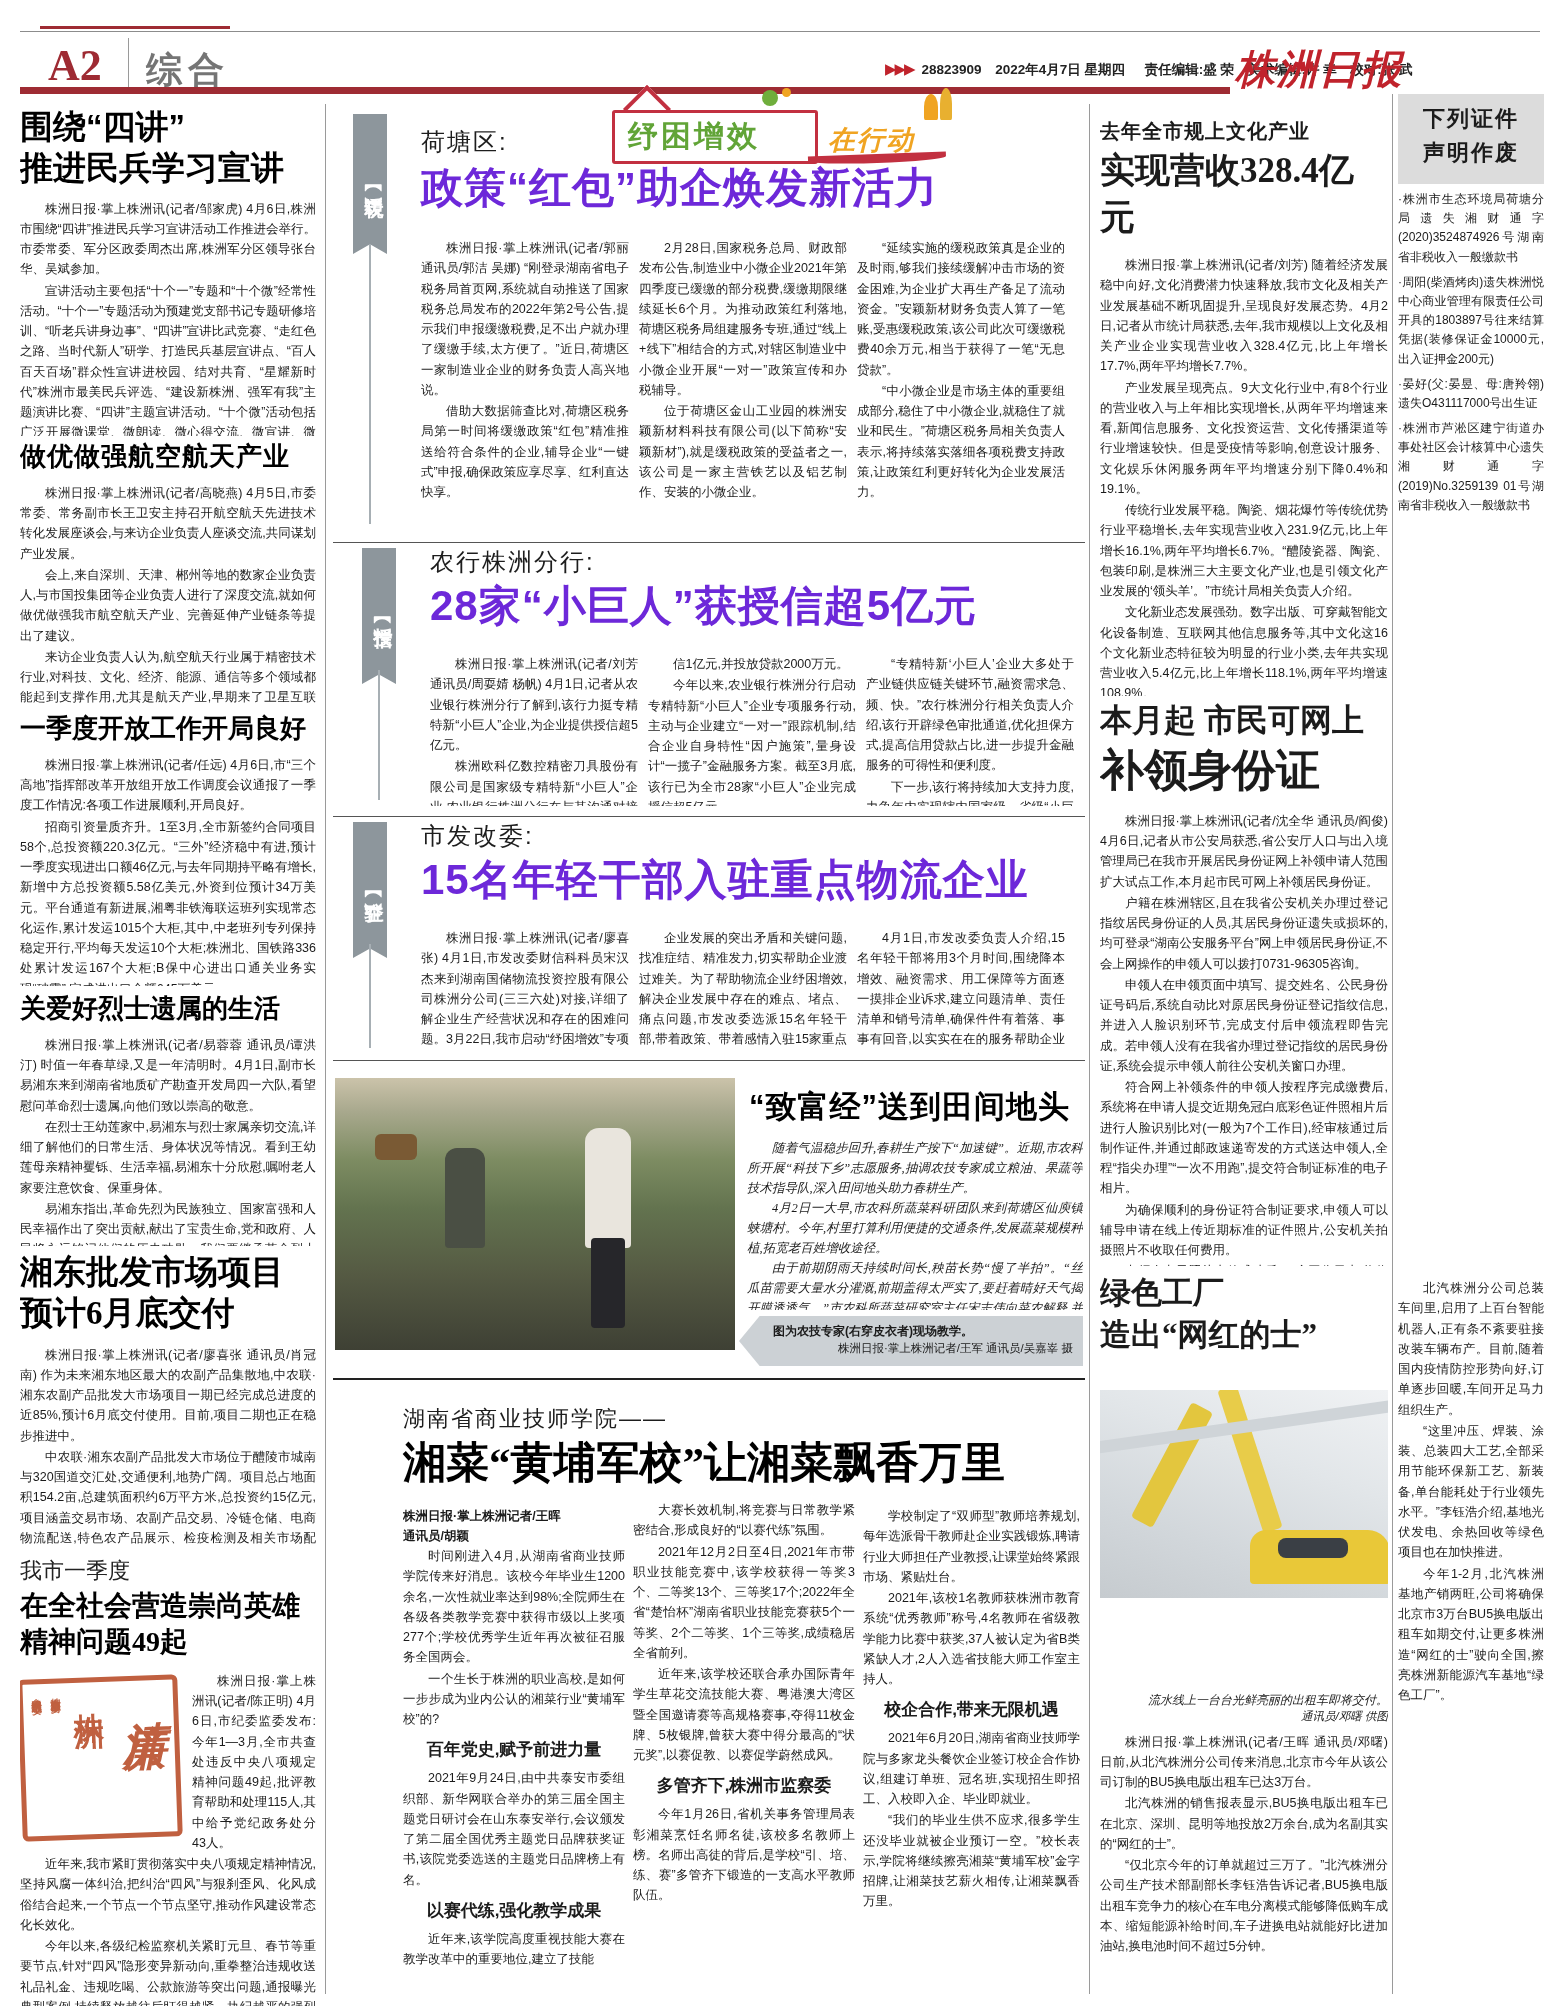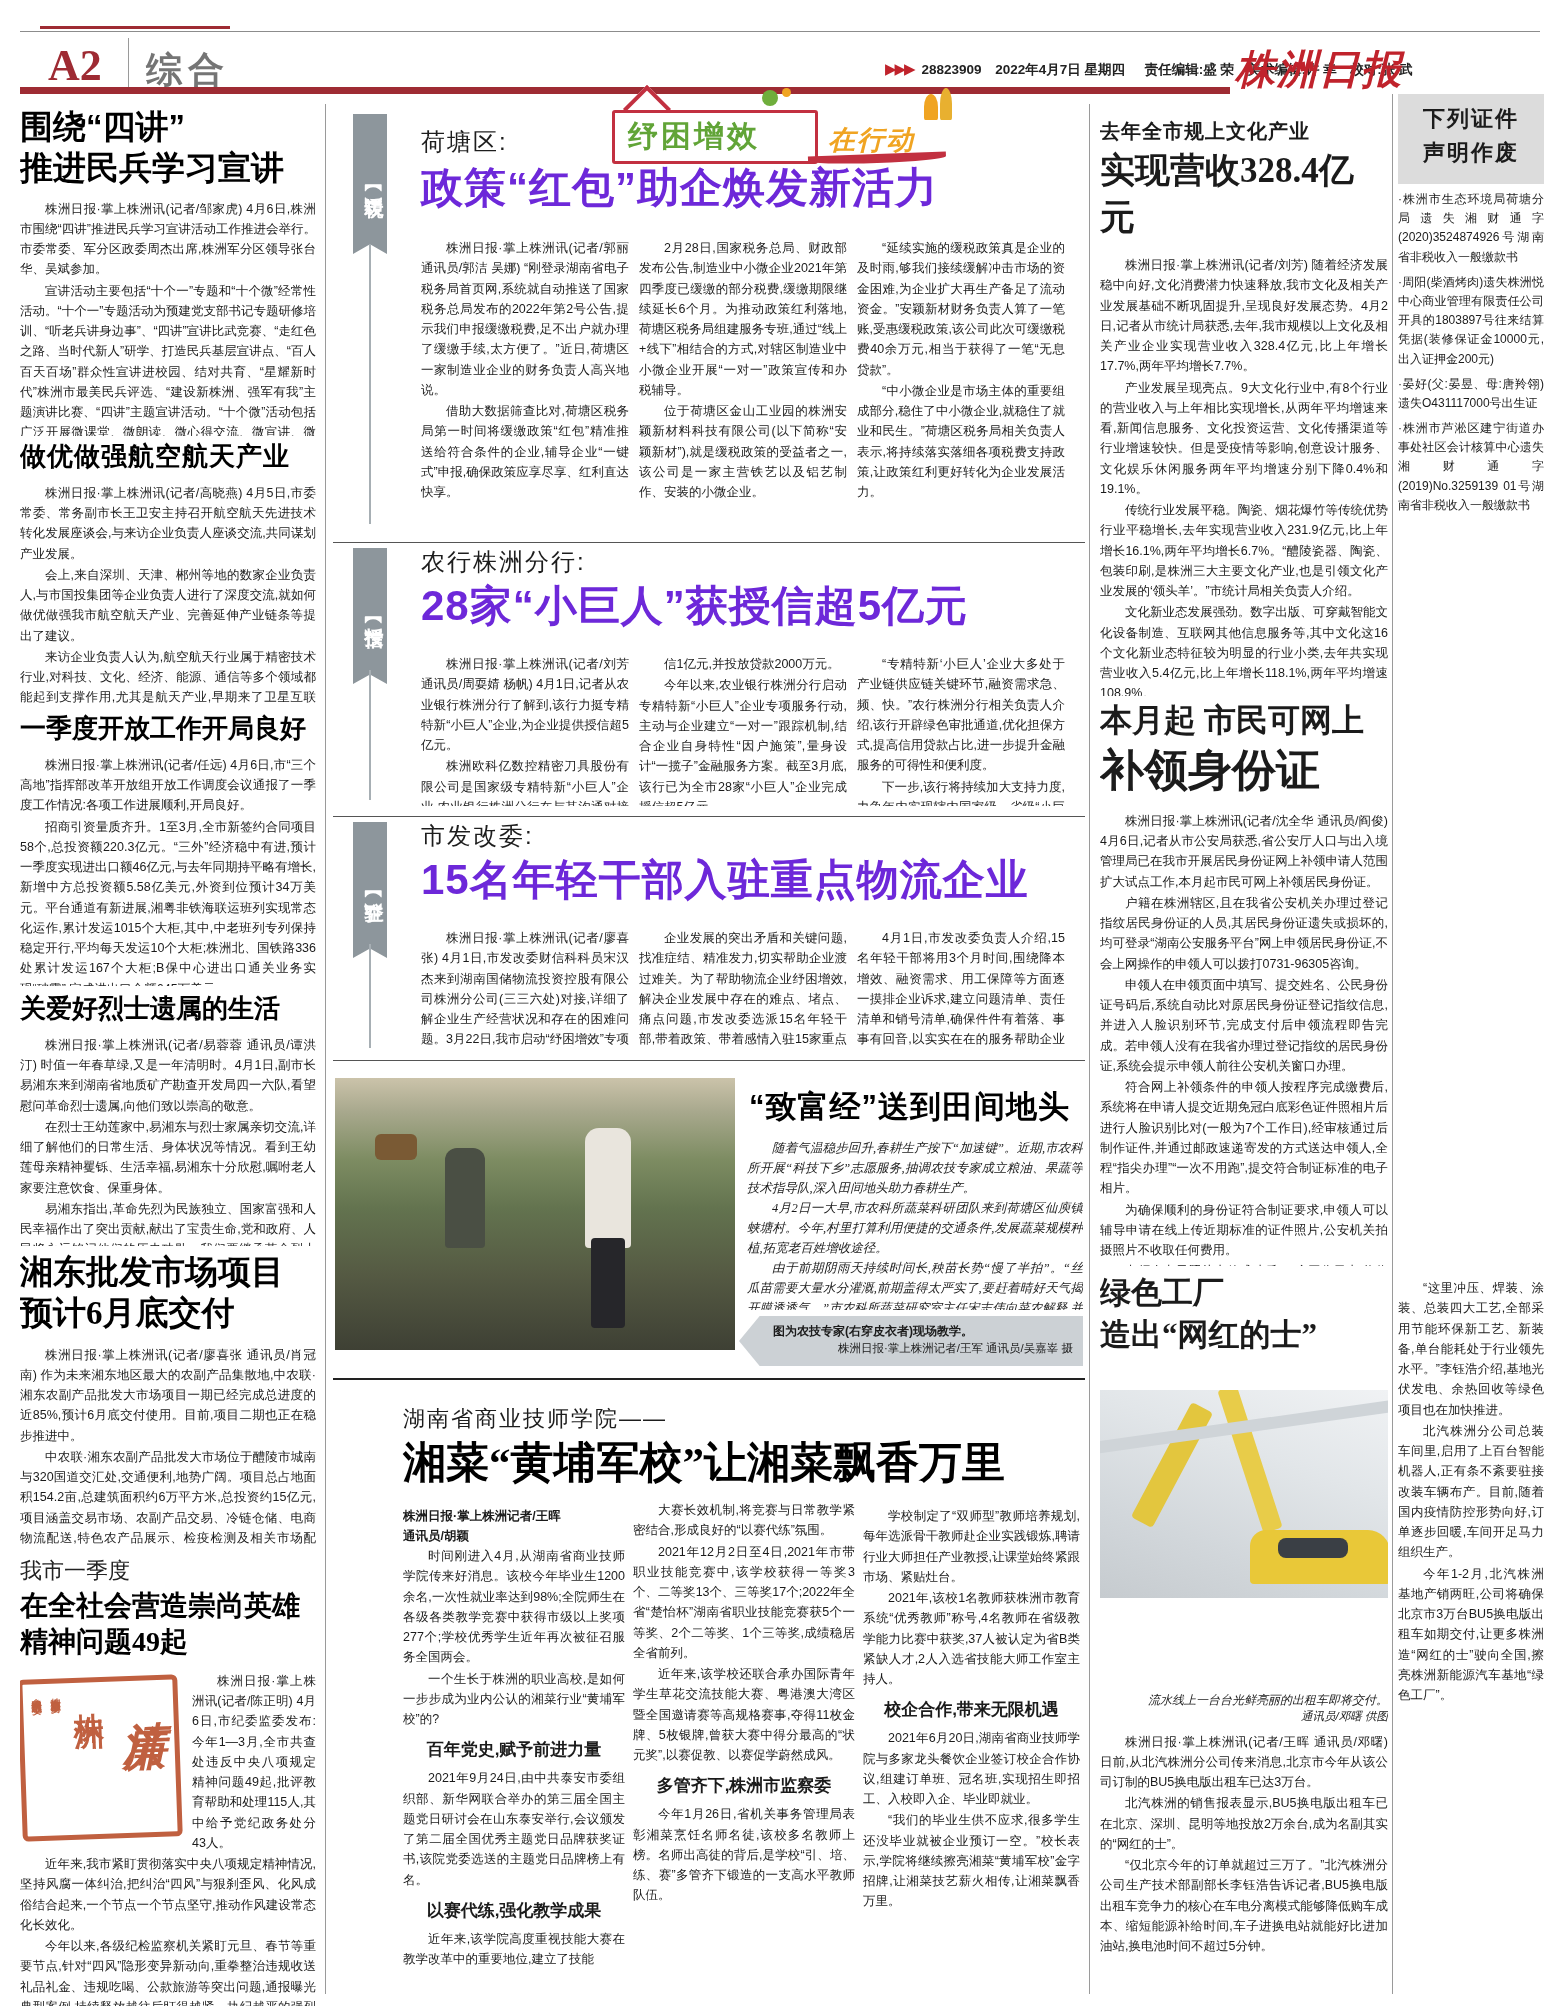--- a/index.html
+++ b/index.html
@@ -183,21 +183,21 @@
   <div class="abs banner-orange" style="left:216px;top:34px;">在行动</div>
   <div class="abs" style="left:196px;top:66px;width:138px;height:9px;background:#c23040;border-radius:0 0 60% 60%;transform:rotate(-2deg);"></div>
   <div class="abs" style="left:150px;top:2px;width:16px;height:16px;border-radius:50%;background:#6fae3c;"></div>
   <div class="abs" style="left:170px;top:0px;width:9px;height:9px;border-radius:50%;background:#f0a422;"></div>
   <div class="abs" style="left:312px;top:6px;width:14px;height:26px;border-radius:50% 50% 10% 10%;background:#f0a422;"></div>
   <div class="abs" style="left:328px;top:0px;width:12px;height:32px;border-radius:50% 50% 10% 10%;background:#e8b030;"></div>
 </div>
 
 <div class="hline" style="left:333px;top:542px;width:752px;background:#555;"></div>
 
-<div class="col" style="left:333px;top:548px;width:752px;height:264px;">
+<div class="col" style="left:342px;top:548px;width:752px;height:264px;">
   <div class="flag" style="left:20px;top:0px;height:118px;">【授信】</div>
   <div class="pole" style="left:36px;top:122px;height:130px;"></div>
   <div class="abs ckicker" style="left:88px;top:-2px;">农行株洲分行:</div>
   <div class="abs bigtitle" style="left:88px;top:30px;">28家“小巨人”获授信超5亿元</div>
   <div class="col" style="left:88px;top:106px;width:208px;height:152px;">
       <div>
         <div class="para">株洲日报·掌上株洲讯(记者/刘芳 通讯员/周耍婧 杨帆) 4月1日,记者从农业银行株洲分行了解到,该行力挺专精特新“小巨人”企业,为企业提供授信超5亿元。</div>
         <div class="para">株洲欧科亿数控精密刀具股份有限公司是国家级专精特新“小巨人”企业,农业银行株洲分行在与其沟通对接后,一周内就为其完成核定授信超1亿元。</div>
       </div>
     </div>
@@ -339,22 +339,22 @@
     <div>
         <div class="para">株洲日报·掌上株洲讯(记者/王晖 通讯员/邓曙) 日前,从北汽株洲分公司传来消息,北京市今年从该公司订制的BU5换电版出租车已达3万台。</div>
         <div class="para">北汽株洲的销售报表显示,BU5换电版出租车已在北京、深圳、昆明等地投放2万余台,成为名副其实的“网红的士”。</div>
         <div class="para">“仅北京今年的订单就超过三万了。”北汽株洲分公司生产技术部副部长李钰浩告诉记者,BU5换电版出租车竞争力的核心在车电分离模式能够降低购车成本、缩短能源补给时间,车子进换电站就能好比进加油站,换电池时间不超过5分钟。</div>
       </div>
   </div>
 </div>
 
 <div class="col" style="left:1398px;top:1278px;width:146px;height:716px;">
   <div>
+      <div class="para">北汽株洲分公司总装车间里,启用了上百台智能机器人,正有条不紊要驻接改装车辆布产。目前,随着国内疫情防控形势向好,订单逐步回暖,车间开足马力组织生产。</div>
       <div class="para">“这里冲压、焊装、涂装、总装四大工艺,全部采用节能环保新工艺、新装备,单台能耗处于行业领先水平。”李钰浩介绍,基地光伏发电、余热回收等绿色项目也在加快推进。</div>
-      <div class="para">北汽株洲分公司总装车间里,启用了上百台智能机器人,正有条不紊要驻接改装车辆布产。目前,随着国内疫情防控形势向好,订单逐步回暖,车间开足马力组织生产。</div>
       <div class="para">今年1-2月,北汽株洲基地产销两旺,公司将确保北京市3万台BU5换电版出租车如期交付,让更多株洲造“网红的士”驶向全国,擦亮株洲新能源汽车基地“绿色工厂”。</div>
     </div>
 </div>
 
 <div class="abs notice-box" style="left:1398px;top:94px;width:146px;height:82px;">
   <div>下列证件</div>
   <div>声明作废</div>
 </div>
 <div class="col" style="left:1398px;top:190px;width:146px;height:400px;">
   <div>

